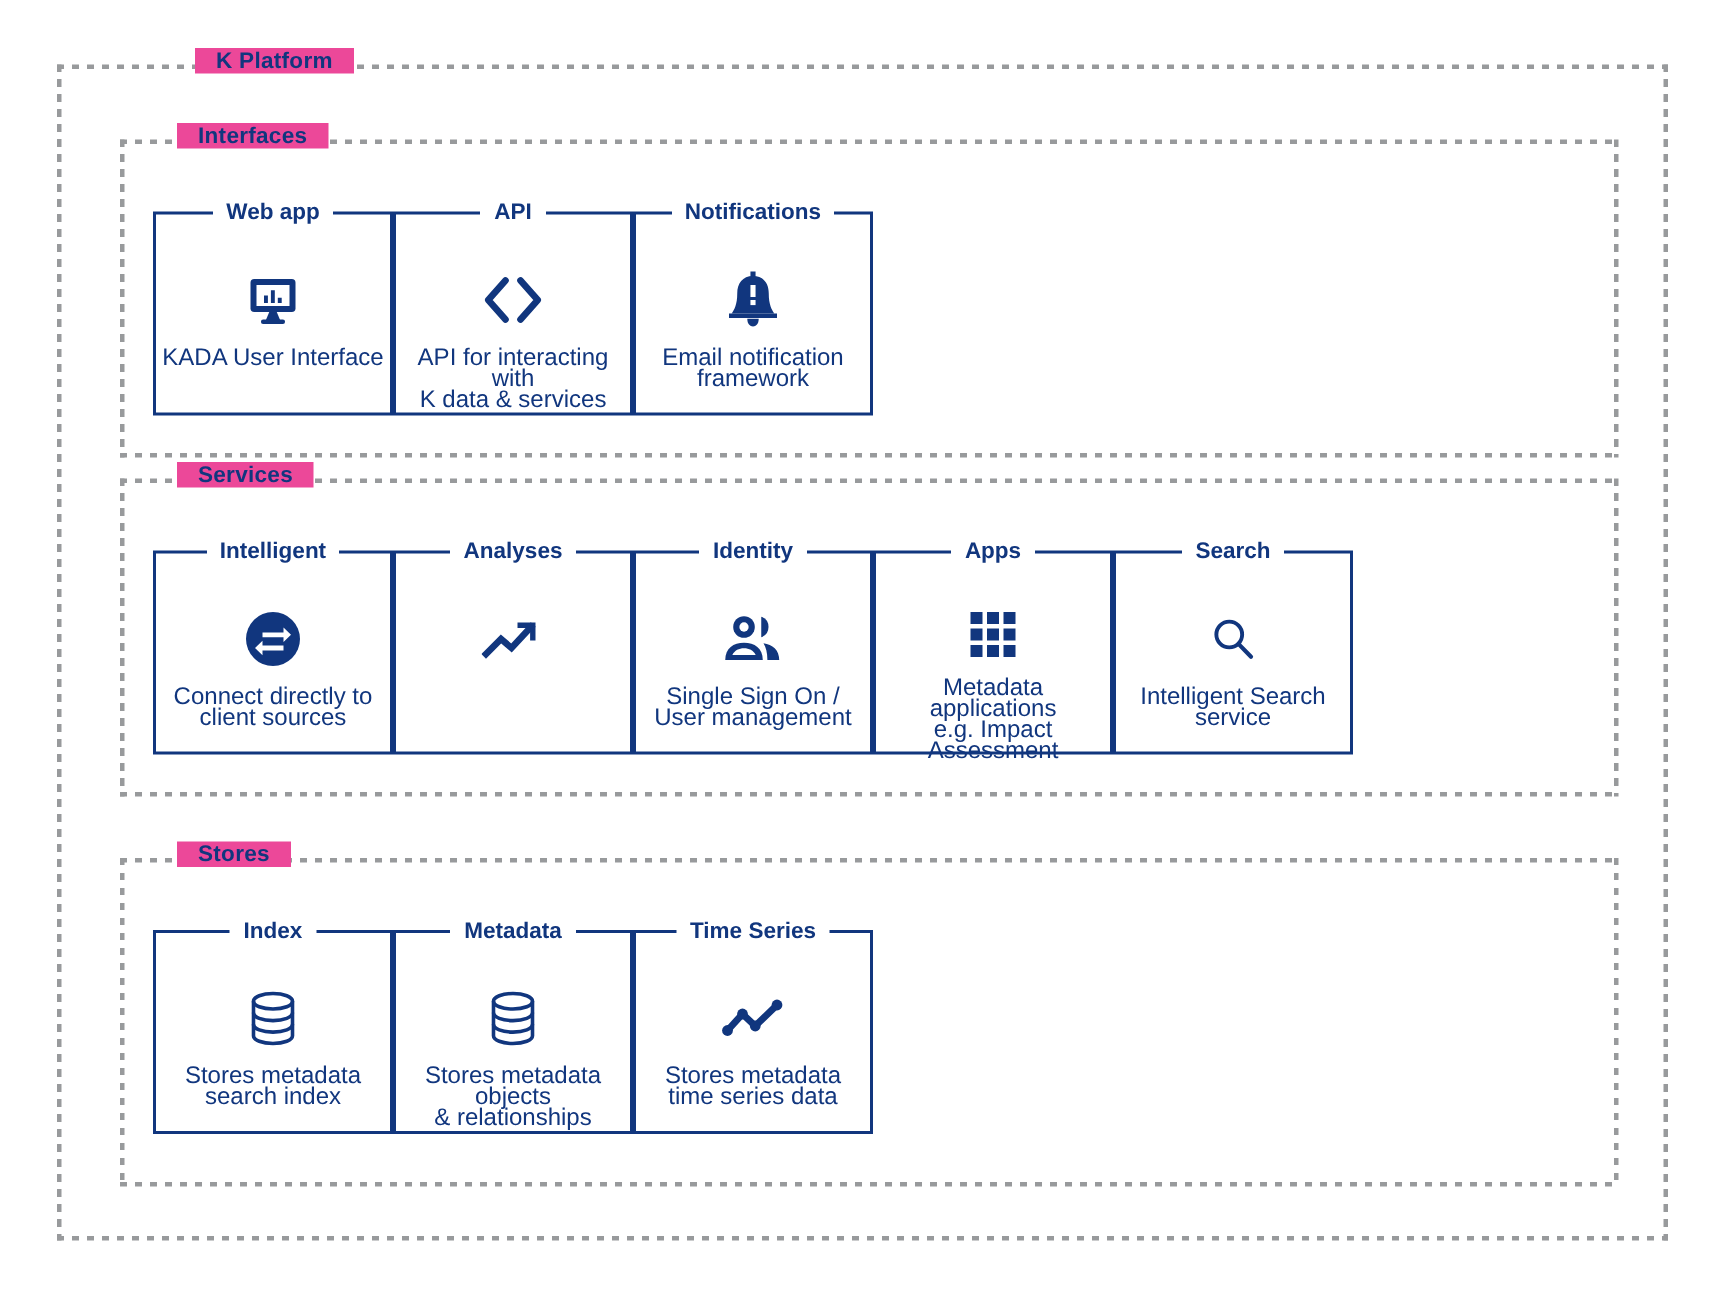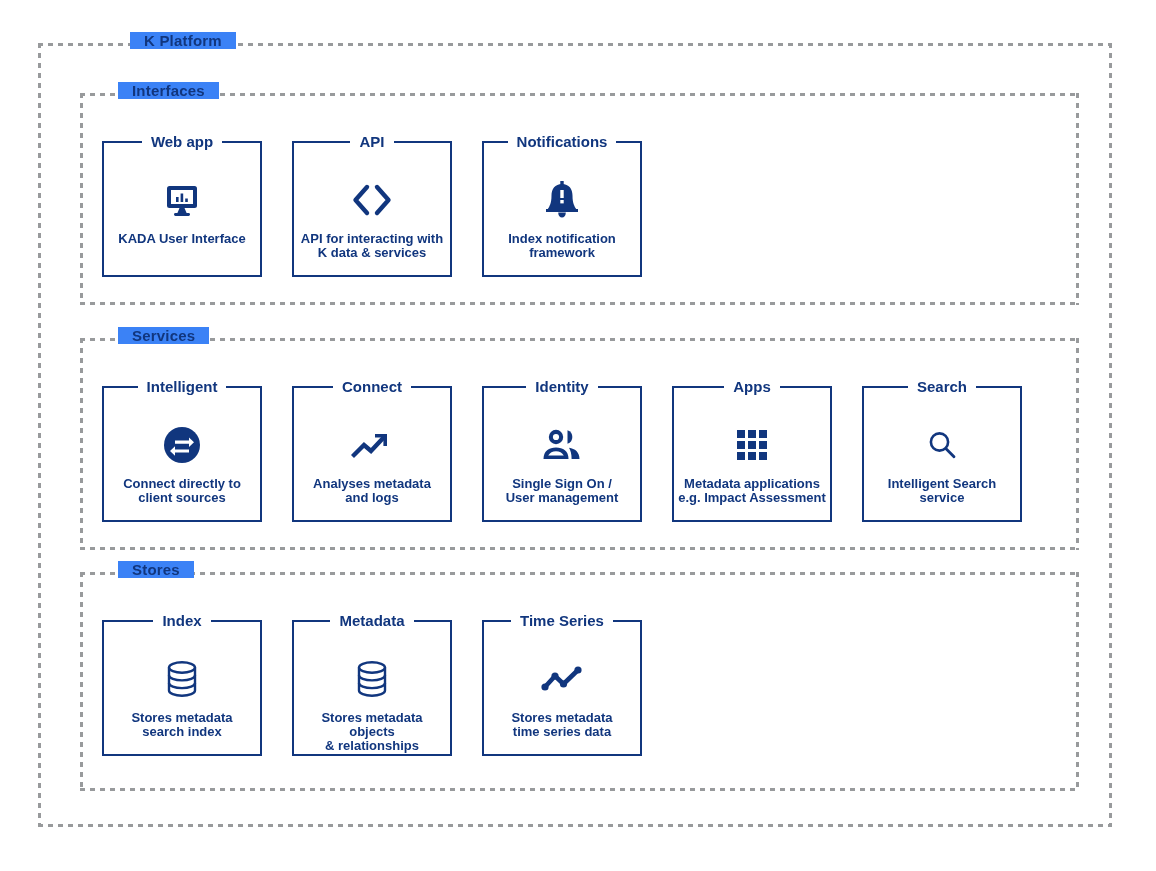--- a/index.html
+++ b/index.html
@@ -37,47 +37,46 @@
     border: none;
     background:
       repeating-linear-gradient(to right, #989a9c 0 5px, transparent 5px 10px) top left / 100% 3px no-repeat,
       repeating-linear-gradient(to right, #989a9c 0 5px, transparent 5px 10px) bottom left / 100% 3px no-repeat,
       repeating-linear-gradient(to bottom, #989a9c 0 5px, transparent 5px 10px) top left / 3px 100% no-repeat,
       repeating-linear-gradient(to bottom, #989a9c 0 5px, transparent 5px 10px) top right / 3px 100% no-repeat;
   }
   .dash-title {
     position: absolute;
     top: -11px;
-    background: #3b82f6;
+    background: #ec4899;
     padding: 0 14px;
     font-size: 15px;
     font-weight: bold;
     letter-spacing: 0.2px;
     color: #11367e;
     white-space: nowrap;
   }
   .platform > .dash-title { left: 92px; }
 
   
   .group {
     position: absolute;
     box-sizing: border-box;
   }
   .group-interfaces { left: 80px; top: 93px;  width: 999px; height: 212px; }
-  .group-services   { left: 80px; top: 338px; width: 999px; height: 212px; }
+  .group-services   { left: 80px; top: 319px; width: 999px; height: 212px; }
   .group-stores     { left: 80px; top: 572px; width: 999px; height: 219px; }
   .group > .dash-title { left: 38px; }
 
   
   .cards {
     position: absolute;
     left: 22px;
     top: 40px;
     display: flex;
-    gap: 30px;
   }
 
   
   .card {
     position: relative;
     width: 160px;
     height: 144px;
     box-sizing: border-box;
     display: flex;
     flex-direction: column;
@@ -112,22 +111,22 @@
     margin-top: 30px;
     height: 40px;
     display: flex;
     align-items: center;
     justify-content: center;
   }
   .card-desc {
     position: relative;
     z-index: 2;
     margin-top: 12px;
-    font-size: 13px;
-    font-weight: bold;
+    font-size: 16px;
+    font-weight: normal;
     line-height: 14px;
     text-align: center;
     color: #11367e;
     width: 150px;
     white-space: pre-line;
   }
 </style>
 </head>
 <body>
 
@@ -174,21 +173,21 @@
         <div class="card-icon">
           <svg width="36" height="40" viewBox="0 0 36 40">
       <rect x="16.3" y="1" width="3.4" height="4" fill="#11367e"></rect>
       <path d="M18 4 C11 4 7.5 9 7.5 15.5 C7.5 23 5.5 26.5 3.8 29 L32.2 29 C30.5 26.5 28.5 23 28.5 15.5 C28.5 9 25 4 18 4 Z" fill="#11367e"></path>
       <rect x="2" y="29" width="32" height="3" fill="#11367e"></rect>
       <path d="M14.2 32.5 C14.2 36 16 37.6 18 37.6 C20 37.6 21.8 36 21.8 32.5 Z" fill="#11367e"></path>
       <rect x="16.3" y="10" width="3.4" height="8" fill="#fff"></rect>
       <rect x="16.3" y="20" width="3.4" height="3.4" fill="#fff"></rect>
     </svg>
         </div>
-        <div class="card-desc">Index notification
+        <div class="card-desc">Email notification
 framework</div>
       </div>
     </div>
 </div>
 
 <div class="group group-services">
   <div class="dash-box"></div>
   <div class="dash-title">Services</div>
   <div class="cards" id="row-1">
       <div class="card">
@@ -199,29 +198,27 @@
       <circle cx="19" cy="19" r="18" fill="#11367e"></circle>
       <path d="M12 14.6 L26 14.6 L26 11.4 L31 16.2 L26 21 L26 17.8 L12 17.8 Z" fill="#fff"></path>
       <path d="M26 23.4 L12 23.4 L12 20.2 L7 25 L12 29.8 L12 26.6 L26 26.6 Z" fill="#fff"></path>
     </svg>
         </div>
         <div class="card-desc">Connect directly to
 client sources</div>
       </div>
       <div class="card">
         <div class="card-frame"></div>
-        <div class="card-title">Connect</div>
+        <div class="card-title">Analyses</div>
         <div class="card-icon">
           <svg width="42" height="34" viewBox="0 0 42 34">
       <path d="M3 27 L13 17 L20 23 L33 9" fill="none" stroke="#11367e" stroke-width="4.4" stroke-linecap="square" stroke-linejoin="miter"></path>
       <path d="M24 6 L36 6 L36 18 L32.4 18 L32.4 9.6 L24 9.6 Z" fill="#11367e"></path>
     </svg>
         </div>
-        <div class="card-desc">Analyses metadata
-and logs</div>
       </div>
       <div class="card">
         <div class="card-frame"></div>
         <div class="card-title">Identity</div>
         <div class="card-icon">
           <svg width="44" height="34" viewBox="0 0 44 34">
       <circle cx="16" cy="9" r="7.2" fill="#11367e"></circle>
       <circle cx="16" cy="9" r="3.1" fill="#fff"></circle>
       <path d="M3.5 31 C3.5 23 9 19.5 16 19.5 C23 19.5 28.5 23 28.5 31 Z" fill="#11367e"></path>
       <path d="M8.2 27.6 C9.8 24.6 12.6 23.2 16 23.2 C19.4 23.2 22.2 24.6 23.8 27.6 Z" fill="#fff"></path>

